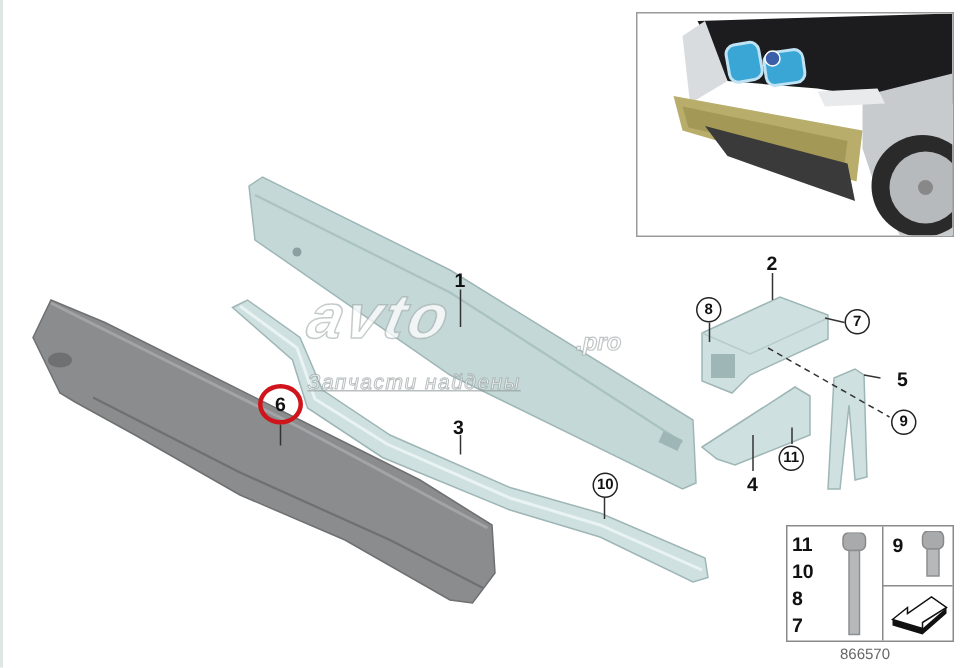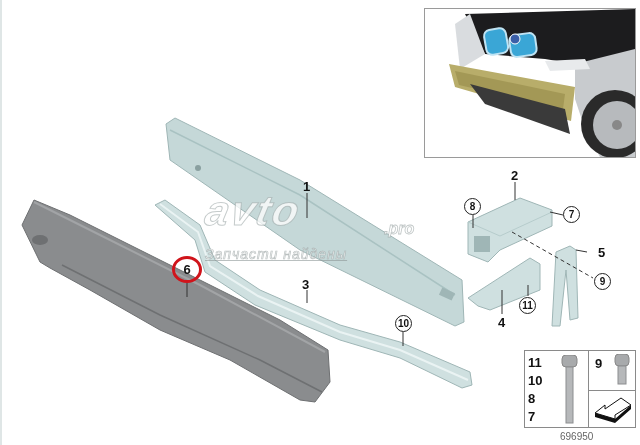--- a/index.html
+++ b/index.html
@@ -129,13 +129,13 @@
   <div class="n9">9</div>
   <svg style="position:absolute;left:88px;top:3px;" width="18" height="32">
     <rect x="2" y="0" width="14" height="12" rx="4" fill="#a8aaac" stroke="#888"></rect>
     <rect x="5" y="12" width="8" height="18" fill="#b6b8ba" stroke="#8c8e90"></rect>
   </svg>
   <svg style="position:absolute;left:68px;top:44px;" width="40" height="30">
     <path d="M2 18 L12 10 L12 14 L28 3 L38 10 L22 20 L22 24 Z" fill="#fff" stroke="#111" stroke-width="1"></path>
     <path d="M2 18 L22 24 L22 28 L2 22 Z M22 28 L38 14 L38 10 L22 24 Z" fill="#111"></path>
   </svg>
 </div>
-<div class="docnum">696950</div>
+<div class="docnum">866570</div>
 
 </body></html>

